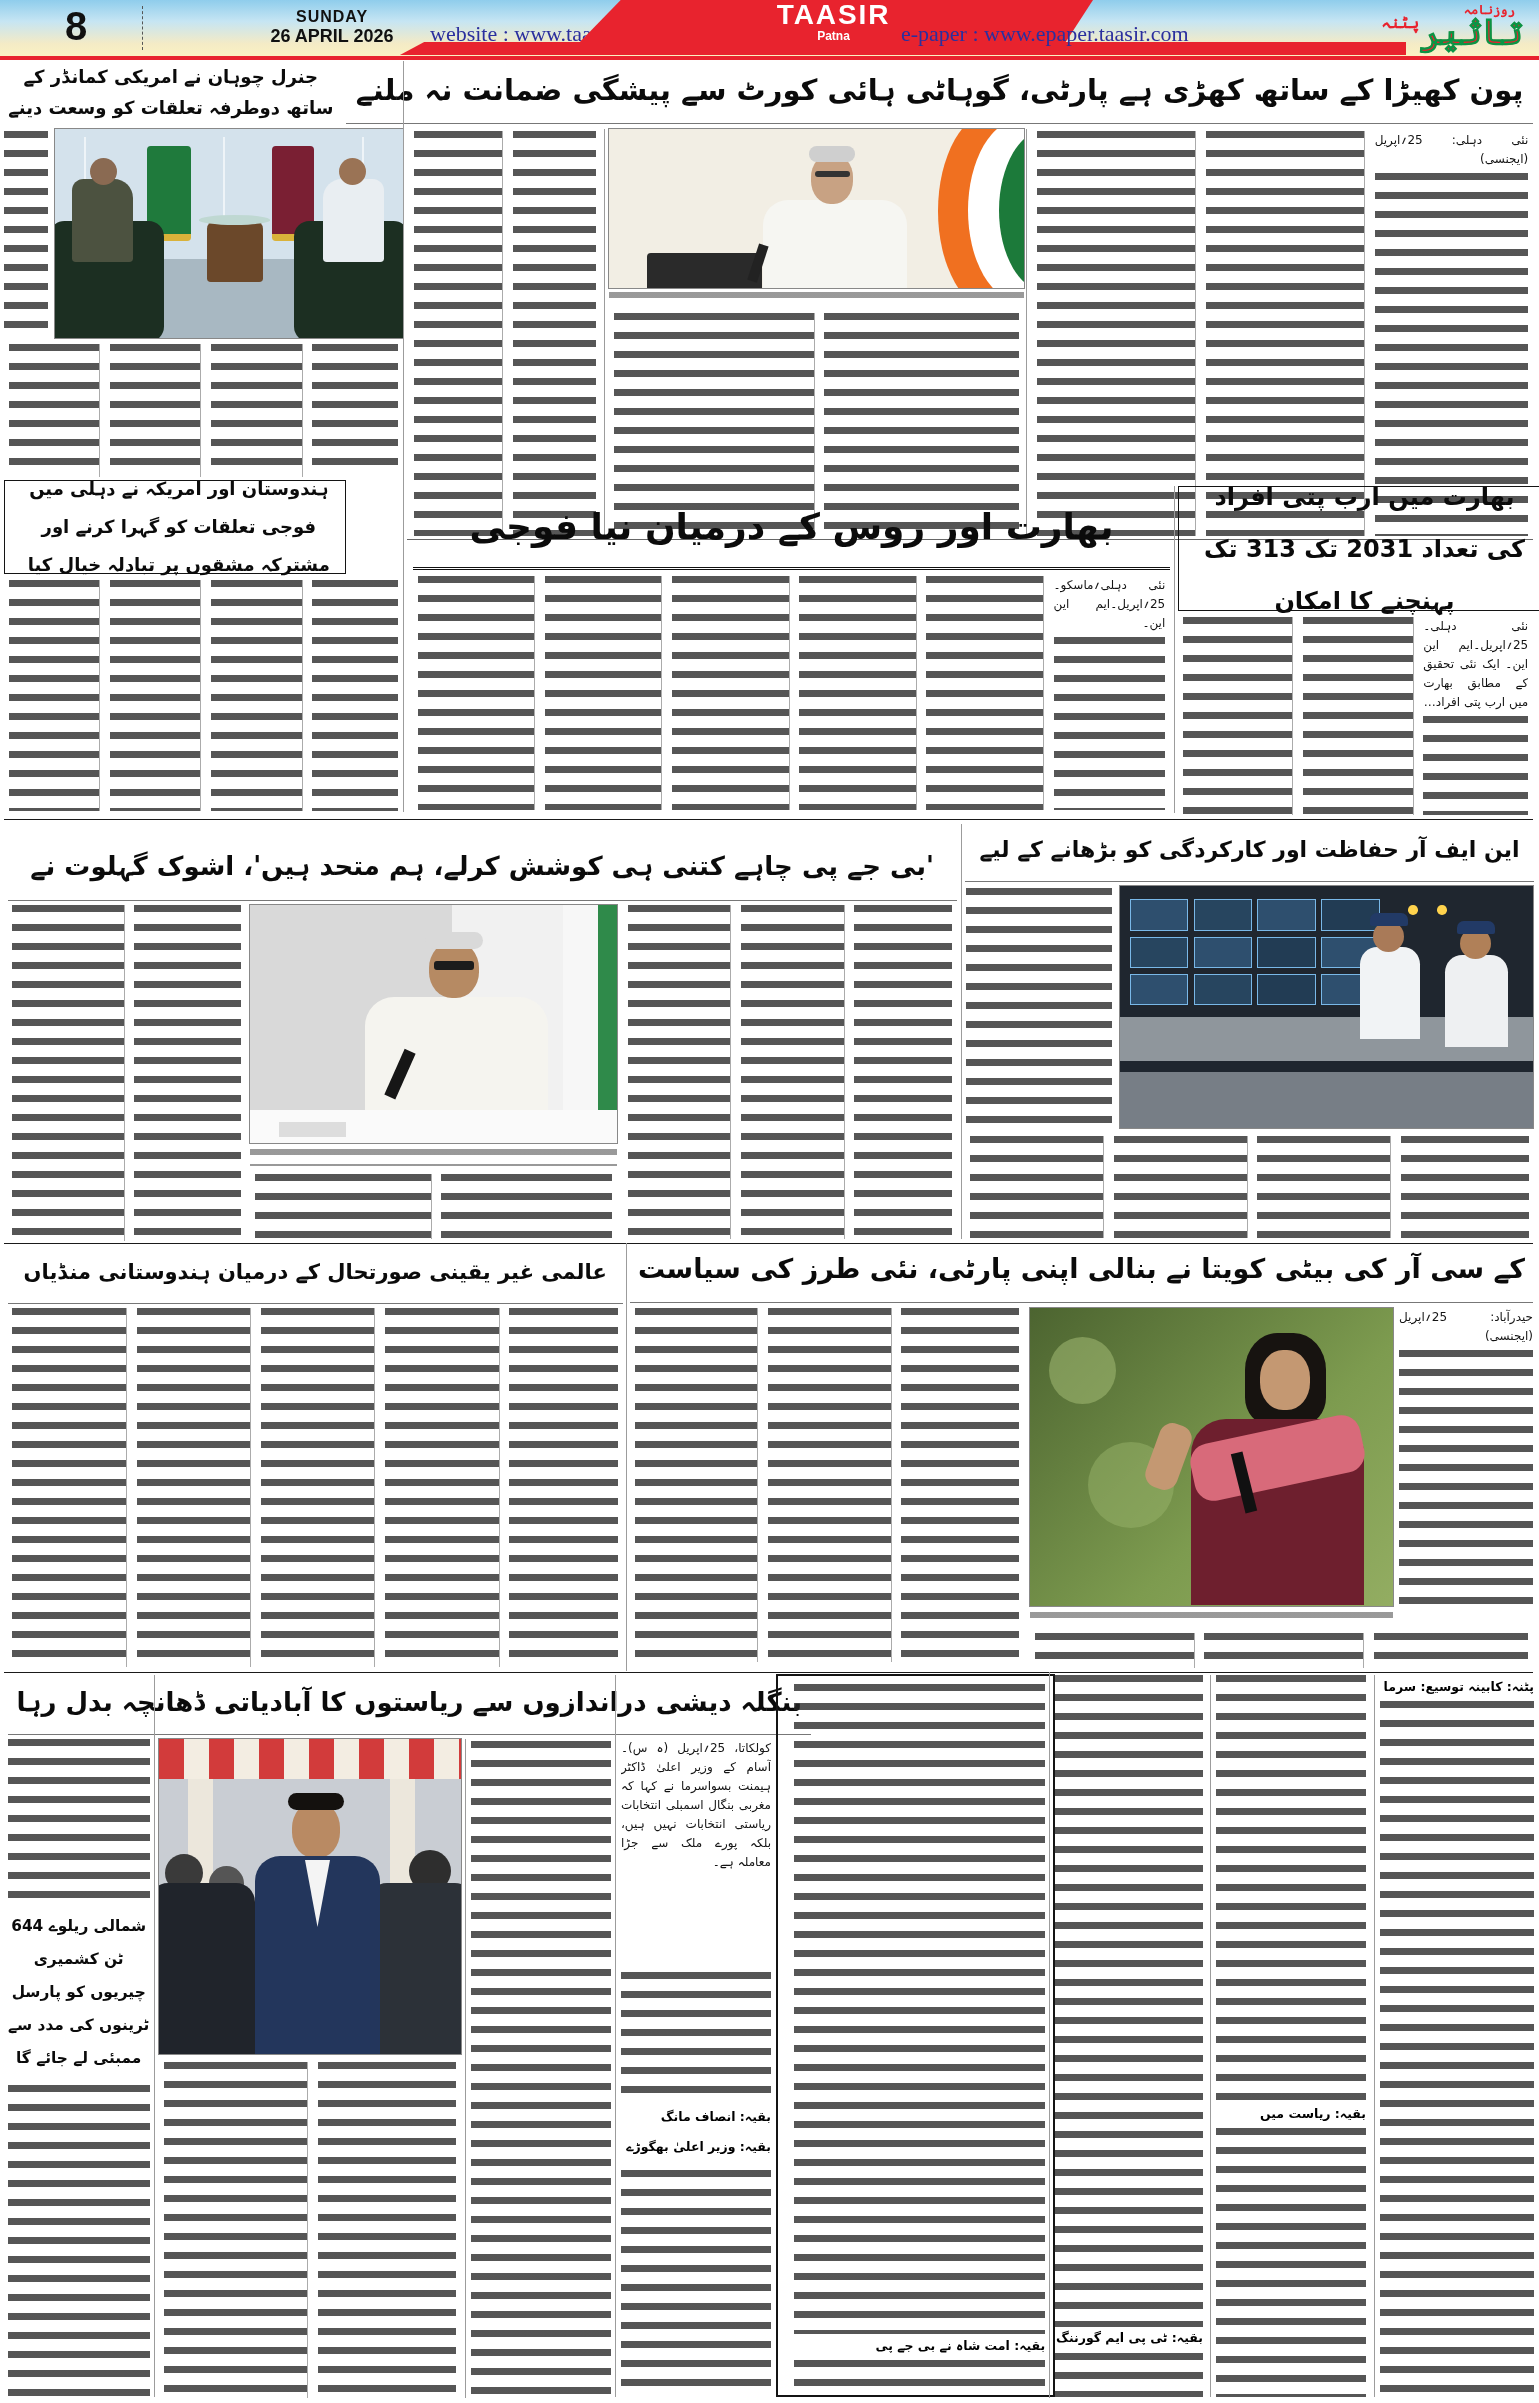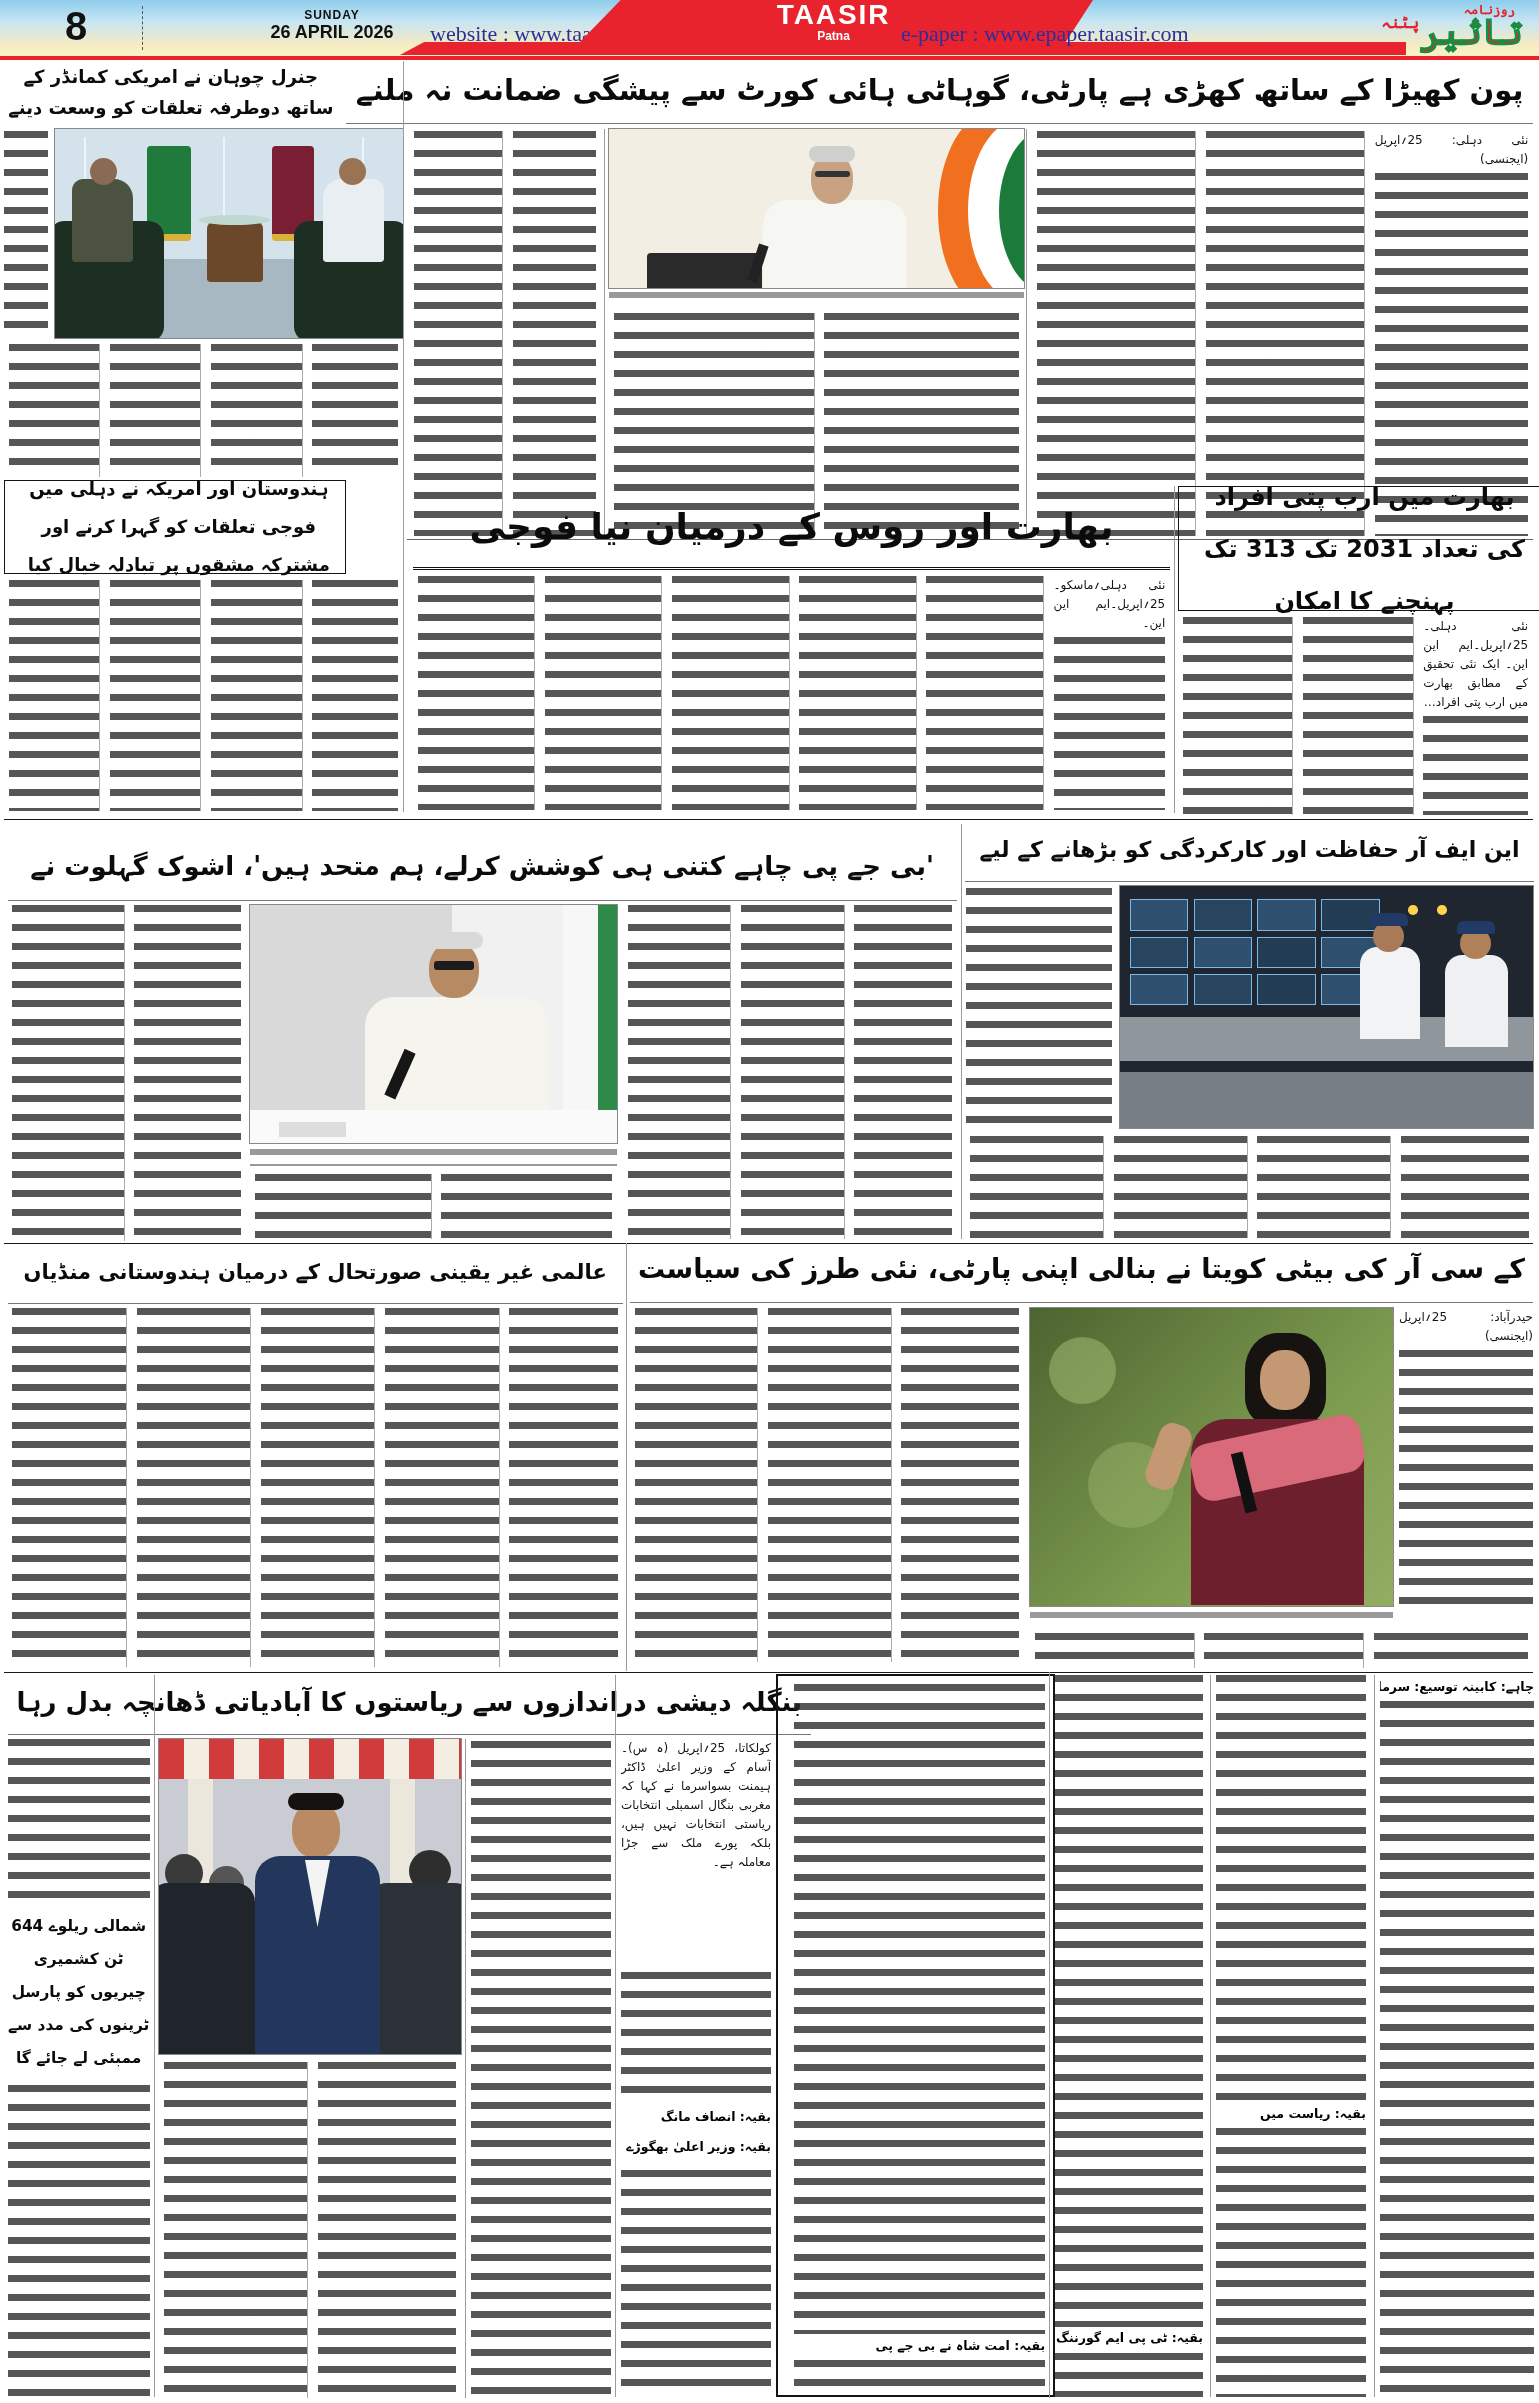--- a/index.html
+++ b/index.html
@@ -4,21 +4,21 @@
 <style>
   html,body{margin:0;padding:0;background:#e9e9e9;font-family:"Liberation Sans",sans-serif;}
   #page{position:relative;width:1540px;height:2404px;background:#fff;overflow:hidden;margin:0 auto;}
 
   
   #header{position:absolute;left:0;top:0;width:1540px;height:56px;
     background:linear-gradient(180deg,#8fcdec 0%,#c6e5f3 38%,#f4ebc6 78%,#fbf1c2 100%);}
   .pageno{position:absolute;left:65px;top:3.8px;font-size:40px;font-weight:bold;color:#111;}
   .dash-sep{position:absolute;left:142px;top:5.8px;height:44px;border-left:1.9px dashed #555;}
   .daybox{position:absolute;left:231px;top:7.7px;width:202px;text-align:center;color:#111;}
-  .daybox .d1{font-size:12px;font-weight:bold;letter-spacing:1px;}
+  .daybox .d1{font-size:16px;font-weight:bold;letter-spacing:1px;}
   .daybox .d2{font-size:18px;font-weight:bold;}
   .urltext{position:absolute;top:21px;font-size:22px;color:#2b2f9e;font-family:"Liberation Serif",serif;}
   #website{left:430px;}
   #epaper{left:901px;}
   .banner{position:absolute;left:574px;top:0;width:519px;height:48px;background:#e8232e;
     clip-path:polygon(0 100%,9% 0,100% 0,94% 100%);text-align:center;color:#fff;}
   .banner .t1{font-size:28px;font-weight:bold;letter-spacing:1.9px;line-height:25px;margin-top:1.9px;}
   .banner .t2{font-size:12px;font-weight:bold;line-height:18px;}
   .head-strip{position:absolute;left:399px;top:42px;width:1007px;height:13.4px;background:#e8232e;
     clip-path:polygon(2.5% 0,100% 0,100% 100%,0 100%);}
@@ -355,18 +355,18 @@
     <div class="greek" style="height:44px;margin-top:3.8px;"></div>
   </div>
   <div class="vr" style="left:1210px;top:1675px;height:722px;"></div>
   <div class="abs stack" style="left:1216px;top:1675px;width:150px;height:722px;">
     <div class="greek" style="height:427px;"></div>
     <p class="subhead">بقیہ: ریاست میں</p>
     <div class="greek fill" style="margin-top:3.8px;"></div>
   </div>
   <div class="vr" style="left:1374px;top:1675px;height:722px;"></div>
   <div class="abs stack" style="left:1380px;top:1675px;width:154px;height:722px;">
-    <p class="subhead">چاہے: کابینہ توسیع: سرما</p>
+    <p class="subhead">پٹنہ: کابینہ توسیع: سرما</p>
     <div class="greek fill" style="margin-top:3.8px;"></div>
   </div>
 
 </div>
 
 
 </body></html>

